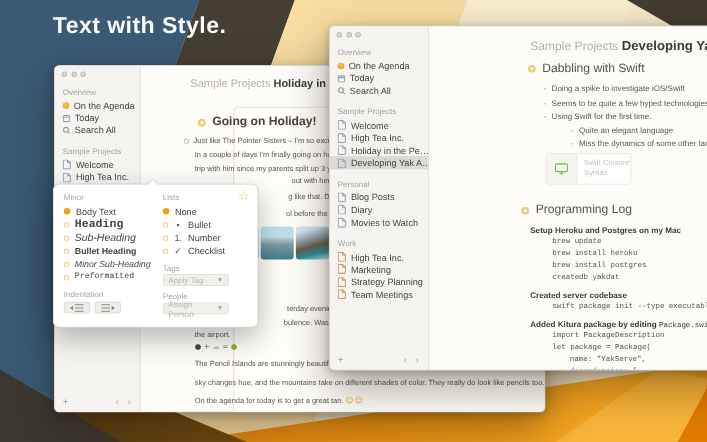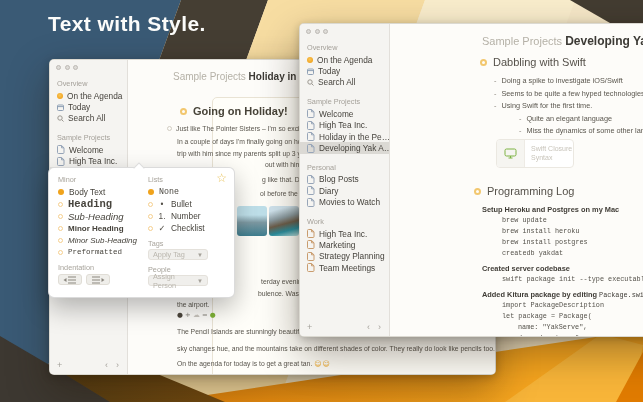--- a/index.html
+++ b/index.html
@@ -281,21 +281,21 @@
     <div class="pop-item st-heading" style="left:9px;top:30px;font-family:Liberation Mono, monospace;">
       <span class="circ-off"></span>
       <span>Heading</span>
     </div>
     <div class="pop-item st-sub" style="left:9px;top:43px;">
       <span class="circ-off"></span>
       <span>Sub-Heading</span>
     </div>
     <div class="pop-item st-minor" style="left:9px;top:56px;">
       <span class="circ-off"></span>
-      <span>Minor Heading</span>
+      <span>Bullet Heading</span>
     </div>
     <div class="pop-item st-minorsub" style="left:9px;top:68px;justify-content:flex-end;">
       <span class="circ-off"></span>
       <span>Minor Sub-Heading</span>
     </div>
     <div class="pop-item st-pre" style="left:9px;top:80px;">
       <span class="circ-off"></span>
       <span>Preformatted</span>
     </div>
     <div class="pop-label" style="left:9px;top:95px;">Indentation</div>
@@ -310,21 +310,21 @@
     <div class="ind-btn" style="left:37px;top:106px;">
       <svg width="14" height="8" viewBox="0 0 14 8">
           <line x1="1" y1="1" x2="9" y2="1" stroke="#8b877f"></line>
           <line x1="1" y1="4" x2="9" y2="4" stroke="#8b877f"></line>
           <line x1="1" y1="7" x2="9" y2="7" stroke="#8b877f"></line>
           <path d="M10.5 2 L13.5 4 L10.5 6 Z" fill="#8b877f"></path>
         </svg>
     </div>
 
     <div class="pop-label" style="left:99px;top:7px;">Lists</div>
-    <div class="pop-item" style="left:99px;top:19px;font-family:Liberation Mono, monospace;">
+    <div class="pop-item" style="left:99px;top:19px;">
       <span class="circ-on"></span>
       <span>None</span>
     </div>
     <div class="pop-item" style="left:99px;top:31px;">
       <span class="circ-off"></span>
       <span class="glyph">•</span>
       <span>Bullet</span>
     </div>
     <div class="pop-item" style="left:99px;top:43px;">
       <span class="circ-off"></span>

